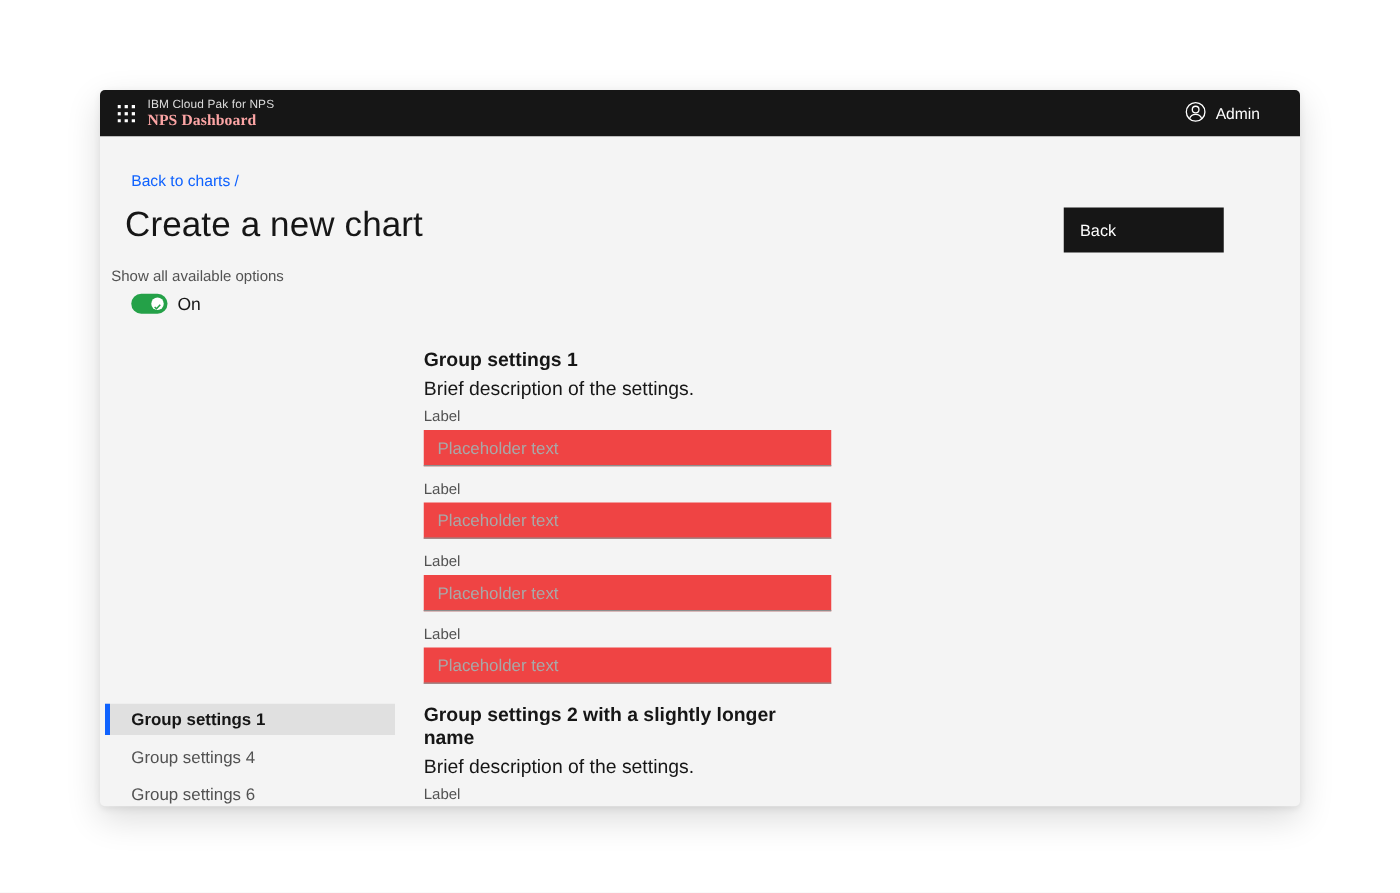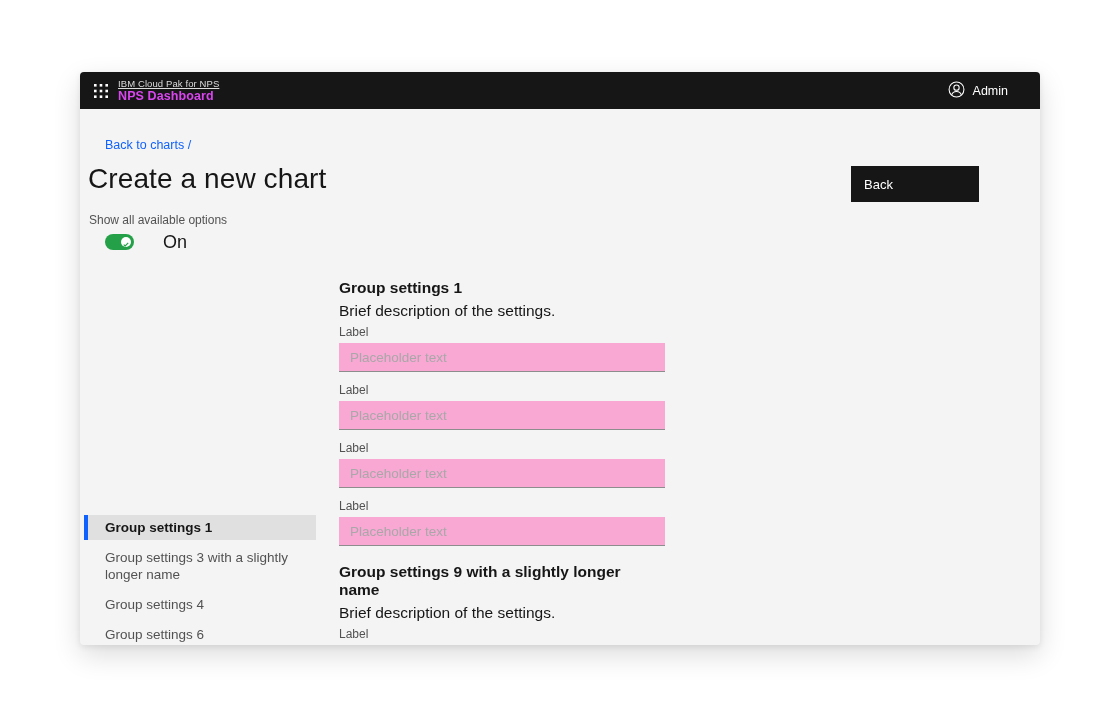--- a/index.html
+++ b/index.html
@@ -39,42 +39,42 @@
     align-items:center;
     padding:0 32px 0 13px;
   }
   .switcher{
     background:none;border:none;cursor:pointer;
     width:16px;height:16px;display:flex;align-items:center;justify-content:center;
     padding:0;
   }
   .switcher svg{display:block;}
   .brand{margin-left:9px;line-height:1;}
-  .brand-product{font-size:9.5px;color:#dcdcdc;letter-spacing:0.1px;margin-bottom:2px;text-decoration:underline;}
-  .brand-app{font-size:12.5px;font-weight:bold;color:#d946ef;letter-spacing:0.1px;}
+  .brand-product{font-size:9.5px;color:#dcdcdc;letter-spacing:0.1px;margin-bottom:2px;}
+  .brand-app{font-size:12.5px;font-weight:bold;color:#fca5a5;letter-spacing:0.1px;font-family:Liberation Serif, serif;}
   .topbar .spacer{flex:1;}
   .user-menu{
     background:none;border:none;cursor:pointer;
     display:flex;align-items:center;gap:8px;
     color:#ffffff;font-size:12.5px;
     font-family:Liberation Sans, sans-serif;
     padding:0;
   }
   
   .content{position:relative;height:380px;}
   .breadcrumb{
     display:inline-block;
     margin:29px 0 0 25px;
     font-size:12.5px;
     color:var(--accent);
     text-decoration:none;
     cursor:pointer;
   }
   .page-title{
-    margin:9px 0 0 8px;
+    margin:9px 0 0 20px;
     font-size:28px;
     line-height:34px;
     font-weight:300;
     color:var(--text-primary);
     letter-spacing:0.1px;
   }
   .actions{
     position:absolute;
     top:57px; right:61px;
     display:flex; gap:6px;padding-left:37px;
@@ -109,21 +109,21 @@
     padding:0;
   }
   .toggle .knob{
     position:absolute;
     top:3px;right:3px;
     width:10px;height:10px;
     border-radius:50%;
     background:#ffffff;
     display:flex;align-items:center;justify-content:center;
   }
-  .toggle-state{font-size:18px;color:var(--text-primary);margin-left:21px;}
+  .toggle-state{font-size:14px;color:var(--text-primary);}
   
   .columns{
     display:flex;
     align-items:flex-end;
     margin:26px 0 0 4px;
   }
   .sidebar{width:232px;display:flex;flex-direction:column;}
   .side-item{
     display:block;width:100%;
     text-align:left;
@@ -165,21 +165,21 @@
     font-size:12px;
     line-height:12px;
     color:var(--text-secondary);
     margin-bottom:5px;
   }
   .field input{
     width:100%;
     height:29px;
     border:none;
     border-bottom:1px solid var(--field-border);
-    background:#f9a8d4;
+    background:#ef4444;
     padding:0 11px;
     font-family:inherit;
     font-size:13.5px;
     color:var(--text-primary);
     outline:none;
   }
   .field input::placeholder{color:var(--placeholder);}
 </style>
 </head>
 <body>
@@ -239,35 +239,34 @@
             </svg>
           </span>
         </span>
       </button>
       <span class="toggle-state">On</span>
     </div>
 
     <div class="columns">
       <nav class="sidebar" id="sidebar">
           <button class="side-item selected">Group settings 1</button>
-          <button class="side-item">Group settings 3 with a slightly longer name</button>
           <button class="side-item">Group settings 4</button>
           <button class="side-item">Group settings 6</button>
         </nav>
       <div class="main" id="form-main">
           <section>
             <h2>Group settings 1</h2>
             <p class="desc">Brief description of the settings.</p>
             <div class="field"><label>Label</label><input type="text" placeholder="Placeholder text" style=""></div>
             <div class="field"><label>Label</label><input type="text" placeholder="Placeholder text" style=""></div>
             <div class="field"><label>Label</label><input type="text" placeholder="Placeholder text" style=""></div>
             <div class="field"><label>Label</label><input type="text" placeholder="Placeholder text" style=""></div>
           </section>
           <section>
-            <h2>Group settings 9 with a slightly longer name</h2>
+            <h2>Group settings 2 with a slightly longer name</h2>
             <p class="desc">Brief description of the settings.</p>
             <div class="field">
               <label>Label</label>
             </div>
           </section>
         </div>
     </div>
   </div>
 
 </div>

